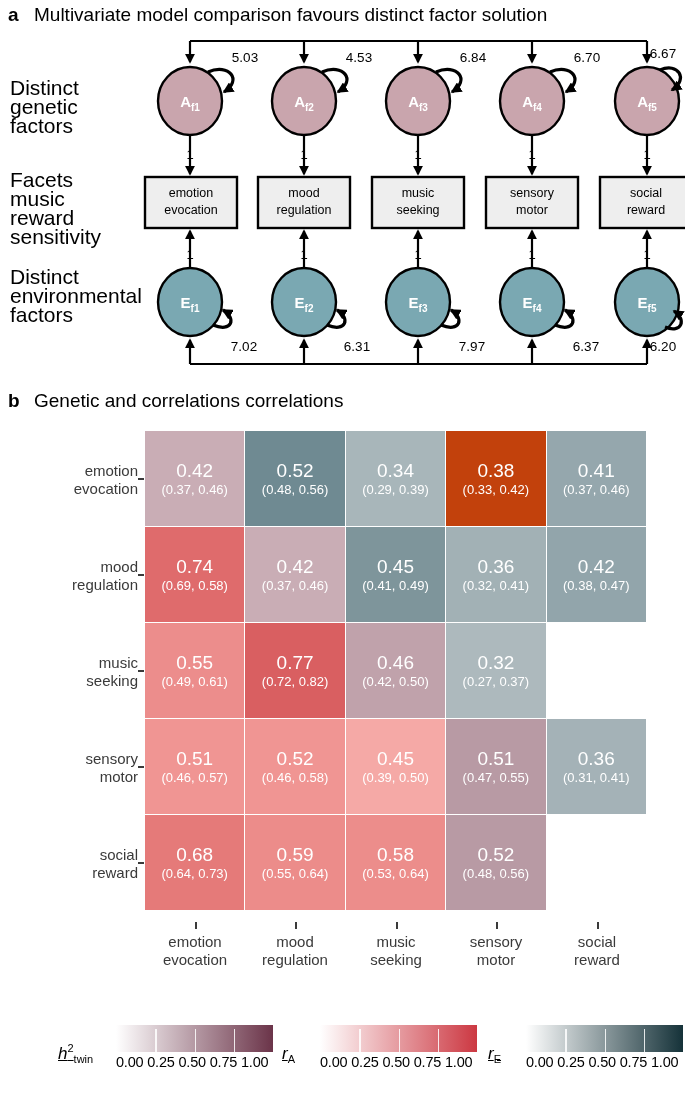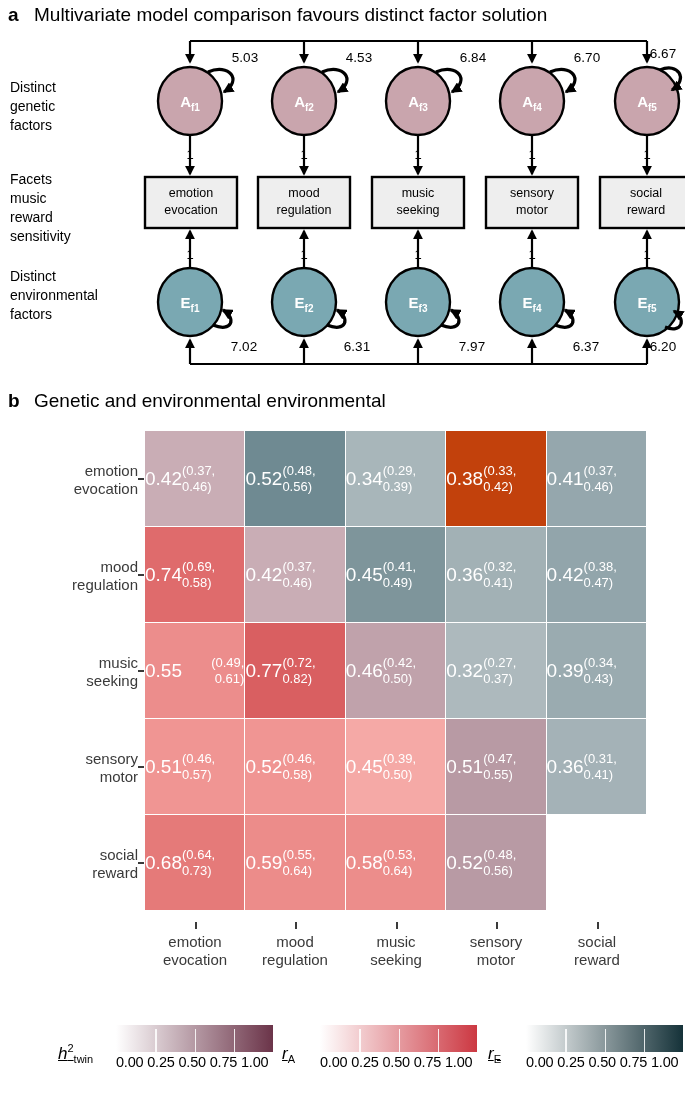--- a/index.html
+++ b/index.html
@@ -8,41 +8,41 @@
     font-family:"Liberation Sans", sans-serif;
     color:#000;overflow:hidden;position:relative;
   }
   .fig{position:absolute;left:0;top:0;width:685px;height:1100px;}
 
   
   .panel-letter{position:absolute;font-size:19px;font-weight:bold;color:#000;}
   .panel-title{position:absolute;font-size:19px;color:#000;white-space:nowrap;}
 
   
-  .rowlab{position:absolute;font-size:14px;line-height:19px;color:#000;text-align:left;}
+  .rowlab{position:absolute;font-size:21px;line-height:19px;color:#000;text-align:left;}
 
   
   svg.diagram{position:absolute;left:0;top:0;}
   .node-a{fill:#c9a5ad;stroke:#000;stroke-width:2.4;}
   .node-e{fill:#7aa8b2;stroke:#000;stroke-width:2.4;}
   .node-txt{fill:#ffffff;font-family:"Liberation Sans",sans-serif;font-size:15px;font-weight:bold;}
   .node-sub{font-size:10px;font-weight:bold;}
   .boxnode{fill:#eeeeee;stroke:#000;stroke-width:2.4;}
   .box-txt{fill:#000;font-family:"Liberation Sans",sans-serif;font-size:12.5px;text-anchor:middle;}
   .edge{stroke:#000;stroke-width:2.2;fill:none;}
   .edge-loop{stroke:#000;stroke-width:3.2;fill:none;}
   .pathlab{fill:#000;font-family:"Liberation Sans",sans-serif;font-size:13.5px;text-anchor:middle;}
   .onelab{fill:#000;font-family:"Liberation Sans",sans-serif;font-size:13px;text-anchor:middle;}
 
   
   .hm{position:absolute;left:145px;top:431px;width:502px;height:480px;}
   .hm-row{display:flex;width:502px;height:96px;}
   .hm-cell{
     width:100.4px;height:96px;box-sizing:border-box;
-    display:flex;flex-direction:row;align-items:center;justify-content:center;
+    display:flex;flex-direction:column;align-items:center;justify-content:center;
     border-right:1.4px solid #ffffff;border-bottom:1.4px solid #ffffff;
   }
   .hm-cell .est{font-size:19px;color:#fff;line-height:21px;}
   .hm-cell .ci{font-size:13px;color:#fff;line-height:16px;margin-top:1px;}
 
   .ylab{position:absolute;right:0;text-align:right;font-size:15px;line-height:18px;color:#3a3a3a;width:120px;}
   .ylabs{position:absolute;left:14px;top:431px;width:124px;height:480px;}
   .ytick{position:absolute;left:138px;width:6px;height:1.6px;background:#3a3a3a;}
 
   .xlabs{position:absolute;left:145px;top:933px;width:502px;height:48px;}
@@ -221,21 +221,21 @@
       <path class="edge" d="M 190 364 L 647 364"></path>
       <path class="edge" d="M 190 364 L 190 340" marker-end="url(#arr)"></path>
       <path class="edge" d="M 304 364 L 304 340" marker-end="url(#arr)"></path>
       <path class="edge" d="M 418 364 L 418 340" marker-end="url(#arr)"></path>
       <path class="edge" d="M 532 364 L 532 340" marker-end="url(#arr)"></path>
       <path class="edge" d="M 647 364 L 647 340" marker-end="url(#arr)"></path>
     </g>
   </svg>
 
   <div class="panel-letter" style="left:8px;top:390px;">b</div>
-  <div class="panel-title" style="left:34px;top:390px;">Genetic and environmental environmental</div>
+  <div class="panel-title" style="left:34px;top:390px;">Genetic and correlations correlations</div>
 
   <div class="ylabs">
     <div class="ylab" style="top:31px;">
       <div>emotion</div>
       <div>evocation</div>
     </div>
     <div class="ylab" style="top:127px;">
       <div>mood</div>
       <div>regulation</div>
     </div>
@@ -313,24 +313,20 @@
           <div class="ci">(0.72, 0.82)</div>
         </div>
         <div class="hm-cell" style="background: rgb(192, 162, 171);">
           <div class="est">0.46</div>
           <div class="ci">(0.42, 0.50)</div>
         </div>
         <div class="hm-cell" style="background: rgb(173, 185, 189);">
           <div class="est">0.32</div>
           <div class="ci">(0.27, 0.37)</div>
         </div>
-        <div class="hm-cell" style="background: rgb(154, 171, 176);">
-          <div class="est">0.39</div>
-          <div class="ci">(0.34, 0.43)</div>
-        </div>
       </div>
       <div class="hm-row">
         <div class="hm-cell" style="background: rgb(240, 149, 147);">
           <div class="est">0.51</div>
           <div class="ci">(0.46, 0.57)</div>
         </div>
         <div class="hm-cell" style="background: rgb(240, 149, 147);">
           <div class="est">0.52</div>
           <div class="ci">(0.46, 0.58)</div>
         </div>

